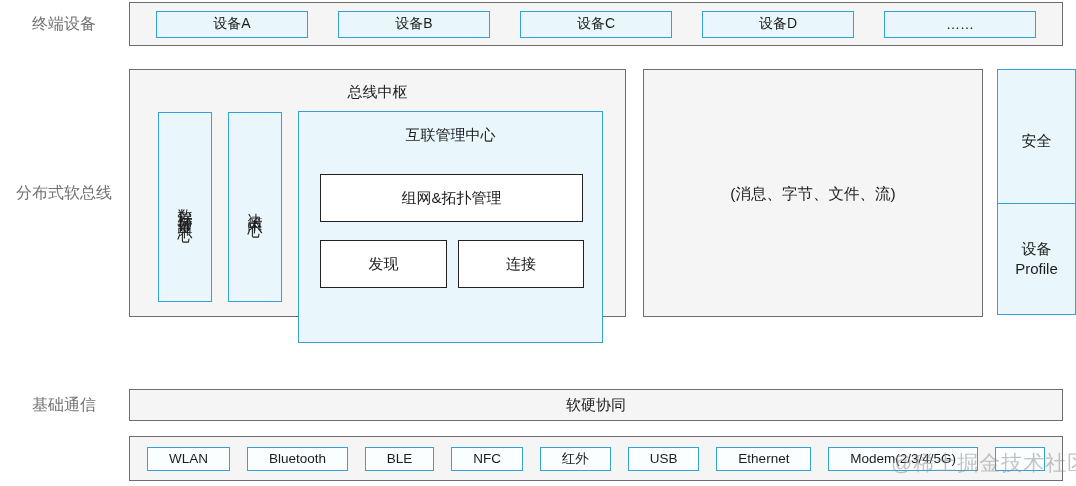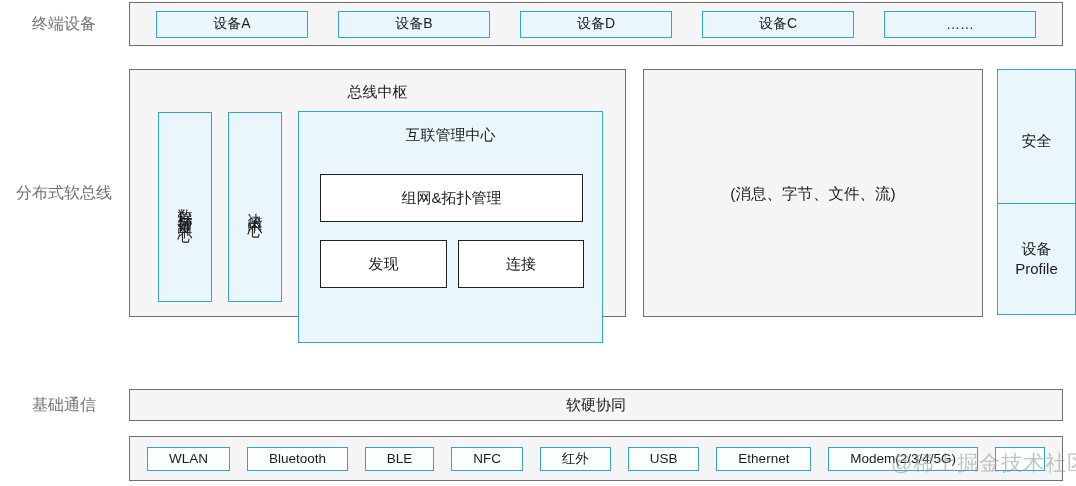--- a/index.html
+++ b/index.html
@@ -76,23 +76,23 @@
   <div class="side-label label-terminal">终端设备</div>
   <div class="side-label label-softbus">分布式软总线</div>
   <div class="side-label label-basic">基础通信</div>
 
   <div class="gray-box top-container">
 
       <div class="cyan-box device-box">设备A</div>
 
       <div class="cyan-box device-box">设备B</div>
 
+      <div class="cyan-box device-box">设备C</div>
+
       <div class="cyan-box device-box">设备D</div>
-
-      <div class="cyan-box device-box">设备C</div>
 
       <div class="cyan-box device-box">……</div>
     </div>
 
   <div class="gray-box bus-hub">
     <div class="bus-hub-title">总线中枢</div>
     <div class="cyan-box vert-box v1">数据与计算中心</div>
     <div class="cyan-box vert-box v2">决策中心</div>
     <div class="cyan-box interconnect">
       <div class="interconnect-title">互联管理中心</div>

